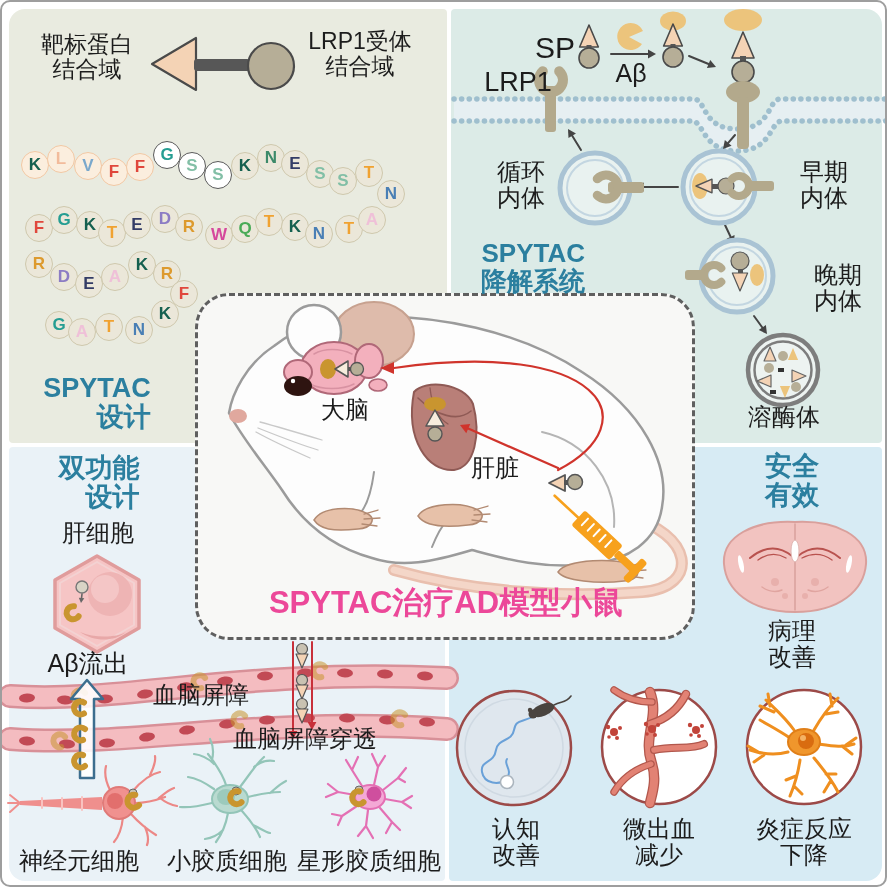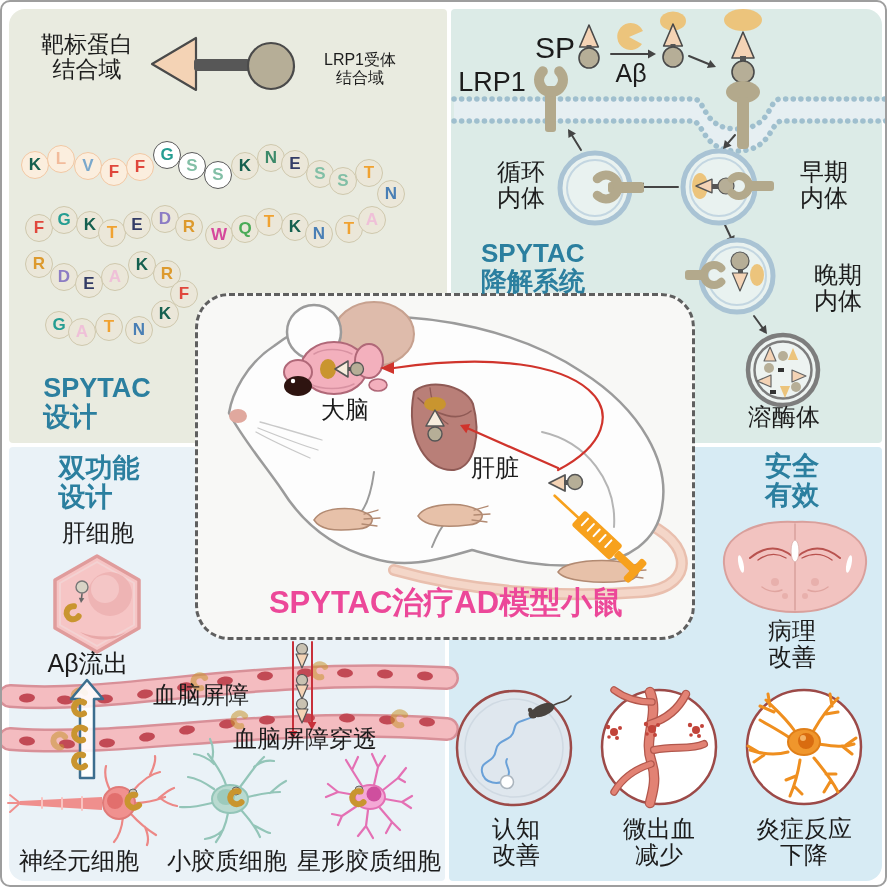--- a/index.html
+++ b/index.html
@@ -5,21 +5,21 @@
   html,body{margin:0;padding:0;background:#ffffff;font-family:"Liberation Sans",sans-serif;}
   .canvas{position:relative;width:887px;height:887px;background:#ffffff;border:2px solid #9e9e9e;border-radius:10px;box-sizing:border-box;overflow:hidden;}
   .quad{position:absolute;}
   .tl{left:7px;top:7px;width:438px;height:434px;background:#e9ebe0;border-radius:16px 4px 4px 4px;}
   .tr{left:449px;top:7px;width:431px;height:434px;background:#dcebe7;border-radius:4px 16px 4px 4px;}
   .bl{left:7px;top:445px;width:436px;height:434px;background:#eaf2f7;border-radius:4px 4px 4px 16px;}
   .br{left:447px;top:445px;width:433px;height:434px;background:#d7ebf4;border-radius:4px 4px 16px 4px;}
   .center-panel{position:absolute;left:193px;top:291px;width:500px;height:347px;background:#f8f8f6;border:3px dashed #5f5f5f;border-radius:34px;box-sizing:border-box;}
   svg.art{position:absolute;left:0;top:0;pointer-events:none;}
   .lbl{position:absolute;transform:translateX(-50%);text-align:center;color:#1c1c1c;font-size:24px;line-height:1.1;white-space:nowrap;}
-  .hd{position:absolute;transform:translateX(-50%);text-align:left;font-weight:bold;font-size:27px;line-height:1.08;white-space:nowrap;}
+  .hd{position:absolute;transform:translateX(-50%);text-align:right;font-weight:bold;font-size:27px;line-height:1.08;white-space:nowrap;}
   .title{position:absolute;transform:translateX(-50%);font-weight:bold;font-size:31px;color:#ec4899;white-space:nowrap;}
   .bead{position:absolute;width:28px;height:28px;border-radius:50%;display:flex;align-items:center;justify-content:center;font-weight:bold;font-size:17px;box-sizing:border-box;}
   .bead.tan{background:#ebe7d9;border:1.6px solid #cfc8ad;}
   .bead.peach{background:#fbeede;border:1.6px solid #f2c8a4;}
   .bead.white{background:#ffffff;border:1.8px solid #5a5a5a;}
 </style>
 </head>
 <body>
 
 <div class="canvas">
@@ -335,32 +335,32 @@
       <div class="bead tan" style="color: rgb(239, 192, 216); left: 66px; top: 316px;">A</div>
       <div class="bead tan" style="color: rgb(240, 162, 49); left: 93px; top: 311px;">T</div>
       <div class="bead tan" style="color: rgb(74, 127, 181); left: 123px; top: 314px;">N</div>
       <div class="bead tan" style="color: rgb(21, 96, 79); left: 149px; top: 298px;">K</div>
     </div>
 
   <div class="lbl" style="left:85px;top:30px;font-size:23px;">
     <div>靶标蛋白</div>
     <div>结合域</div>
   </div>
-  <div class="lbl" style="left:358px;top:49px;font-size:16px;">
+  <div class="lbl" style="left:358px;top:27px;font-size:23px;">
     <div>LRP1受体</div>
     <div>结合域</div>
   </div>
   <div class="hd" style="left:95px;top:372px;color:#2b7f9f;">
     <div>SPYTAC</div>
     <div>设计</div>
   </div>
 
   <div class="lbl" style="left:553px;top:29px;font-size:30px;">SP</div>
   <div class="lbl" style="left:629px;top:58px;font-size:25px;">Aβ</div>
-  <div class="lbl" style="left:490px;top:66px;font-size:27px;">LRP1</div>
+  <div class="lbl" style="left:516px;top:66px;font-size:27px;">LRP1</div>
   <div class="lbl" style="left:519px;top:157px;">
     <div>循环</div>
     <div>内体</div>
   </div>
   <div class="lbl" style="left:822px;top:157px;">
     <div>早期</div>
     <div>内体</div>
   </div>
   <div class="lbl" style="left:836px;top:260px;">
     <div>晚期</div>

